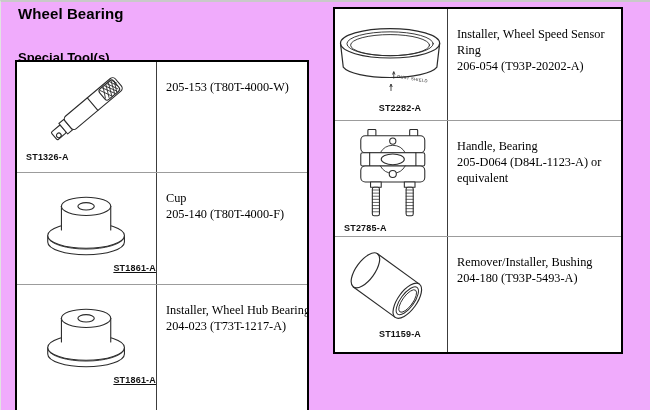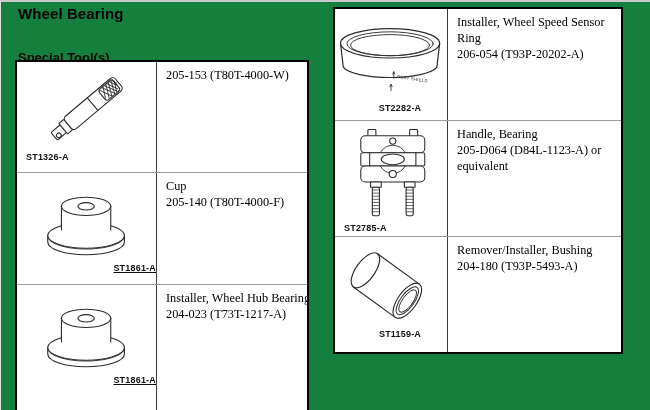--- a/index.html
+++ b/index.html
@@ -1,18 +1,18 @@
 <!DOCTYPE html>
 <html><head>
 <meta charset="utf-8">
 <style>
   html,body{margin:0;padding:0;background:#f2f2f2;}
   .screen{
     position:relative;width:650px;height:410px;box-sizing:border-box;
-    background:#15803d;overflow:hidden;
+    background:#f0abfc;overflow:hidden;
     border-top:2px solid #c9c9c9;border-left:1px solid #e2e2e2;
     font-family:"Liberation Sans",sans-serif;color:#000;
   }
   .page-title{position:absolute;left:17px;top:3px;font-size:15px;font-weight:bold;letter-spacing:.1px;}
   .page-subtitle{position:absolute;left:17px;top:48px;font-size:13px;font-weight:bold;}
 
   .tbl{position:absolute;box-sizing:border-box;background:#fff;border:2px solid #000;display:flex;flex-direction:column;}
   .tbl-left{left:14px;top:58px;width:294px;height:354px;border-bottom:none;}
   .tbl-right{left:332px;top:5px;width:290px;height:347px;}
 
@@ -23,21 +23,21 @@
   .tbl-right .r1{height:112px;}
   .tbl-right .r2{height:116px;}
 
   .cell-img{
     flex:0 0 auto;width:140px;box-sizing:border-box;border-right:1px solid #3c3c3c;
     display:flex;flex-direction:column;align-items:center;padding-top:5px;
   }
   .tbl-right .cell-img{width:113px;}
   .cell-desc{
     flex:1 1 auto;padding:5px 3px 0 9px;
-    font-family:"Liberation Serif",serif;font-size:12.3px;line-height:16px;color:#000;
+    font-family:"Liberation Serif",serif;font-size:12.3px;line-height:16px;color:#000;margin-top:12px;
   }
   .dline{white-space:nowrap;}
   .tool-label{font-size:9px;font-weight:bold;letter-spacing:.2px;color:#111;margin-top:1px;}
   .lbl-left{align-self:flex-start;margin-left:9px;}
   .lbl-right{align-self:flex-end;margin-right:0;text-decoration:underline;}
   .lbl-center{align-self:center;margin-left:18px;}
 
   svg.tool{display:block;}
   svg.tool *{vector-effect:none;}
 </style>

